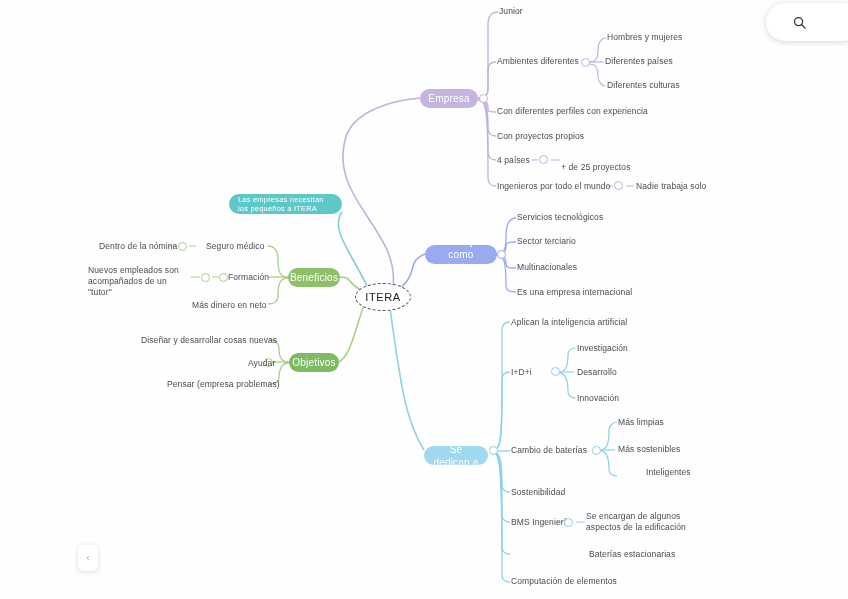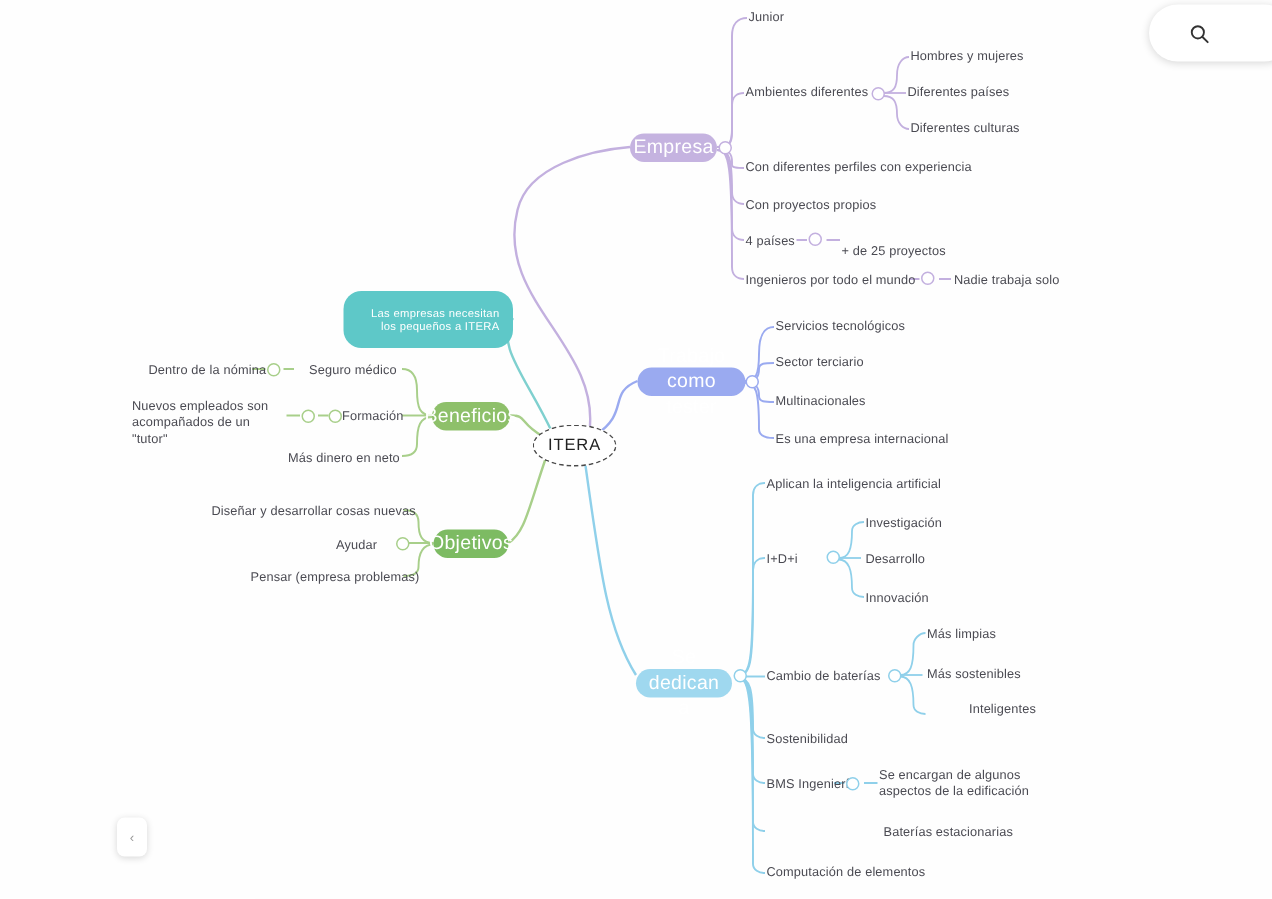--- a/index.html
+++ b/index.html
@@ -41,21 +41,21 @@
     font-weight: normal;
     letter-spacing: .6px;
     display: flex; align-items: center; justify-content: center;
   }
 
   
   .pill {
     position: absolute;
     border-radius: 12px;
     color: #ffffff;
-    font-size: 13px;
+    font-size: 10px;
     display: flex; align-items: center; justify-content: center;
     text-align: center;
     padding: 3px 9px;
     letter-spacing: .2px;
     line-height: 1.3;
   }
   .pill.purple { background: #c5b3e0; }
   .pill.blue   { background: #9aaaf0; }
   .pill.cyan   { background: #9fd8ef; }
   .pill.teal   { background: #5ec8c8; font-size: 7.5px; }
@@ -212,40 +212,40 @@
   <div class="node leaf" style="left:618px; top:444px;text-align:center;">Más sostenibles</div>
   <div class="node leaf" style="left:618px; top:467px;margin-left:28px;">Inteligentes</div>
 
   <div class="node leaf" style="left:511px; top:487px;">Sostenibilidad</div>
   <div class="node leaf" style="left:511px; top:517px;">BMS Ingeniería</div>
   <div class="dot cyan" style="left:564px; top:518px;"></div>
   <div class="node leaf multiline" style="left:586px; top:511px; width:130px;">Se encargan de algunos aspectos de la edificación</div>
   <div class="node leaf" style="left:542px; top:549px;margin-left:47px;">Baterías estacionarias</div>
   <div class="node leaf" style="left:511px; top:576px;">Computación de elementos</div>
 
-  <div class="pill teal multiline" style="left:229px; top:194px; width:113px; height:38px; justify-content:flex-start; text-align:right; line-height:1.25;">Las empresas necesitan los pequeños a ITERA</div>
+  <div class="pill teal multiline" style="left:229px; top:194px; width:113px; height:20px; justify-content:flex-start; text-align:left; line-height:1.25;">Las empresas necesitan los pequeños a ITERA</div>
 
   <div class="pill green" style="left:288px; top:268px; width:52px; height:19px;">Beneficios</div>
   <div class="dot green" style="left:219px; top:273px;"></div>
 
   <div class="node leaf" style="left:206px; top:241px;">Seguro médico</div>
   <div class="dot green" style="left:178px; top:242px;"></div>
   <div class="node leaf" style="left:99px; top:241px;">Dentro de la nómina</div>
 
   <div class="node leaf" style="left:228px; top:272px;">Formación</div>
   <div class="dot green" style="left:201px; top:273px;"></div>
   <div class="node leaf multiline" style="left:88px; top:265px; width:104px; text-align:left;">Nuevos empleados son acompañados de un "tutor"</div>
 
   <div class="node leaf" style="left:192px; top:300px;">Más dinero en neto</div>
 
   <div class="pill green2" style="left:289px; top:353px; width:50px; height:19px;">Objetivos</div>
   <div class="dot green" style="left:264px; top:358px;"></div>
 
   <div class="node leaf" style="left:141px; top:335px;">Diseñar y desarrollar cosas nuevas</div>
-  <div class="node leaf" style="left:224px; top:358px;">Ayudar</div>
+  <div class="node leaf" style="left:248px; top:358px;">Ayudar</div>
   <div class="node leaf" style="left:167px; top:379px;">Pensar (empresa problemas)</div>
 
   <div class="searchbar">
     <span>
       <svg width="15" height="15" viewBox="0 0 24 24" fill="none" stroke="#333" stroke-width="2" stroke-linecap="round">
         <circle cx="10.5" cy="10.5" r="6.5"></circle>
         <line x1="15.5" y1="15.5" x2="21" y2="21"></line>
       </svg>
     </span>
     <input type="text" style="border: none; outline: none; width: 40px; background: transparent; font-size: 10px; font-family: &quot;Liberation Sans&quot;, sans-serif;" placeholder="">

